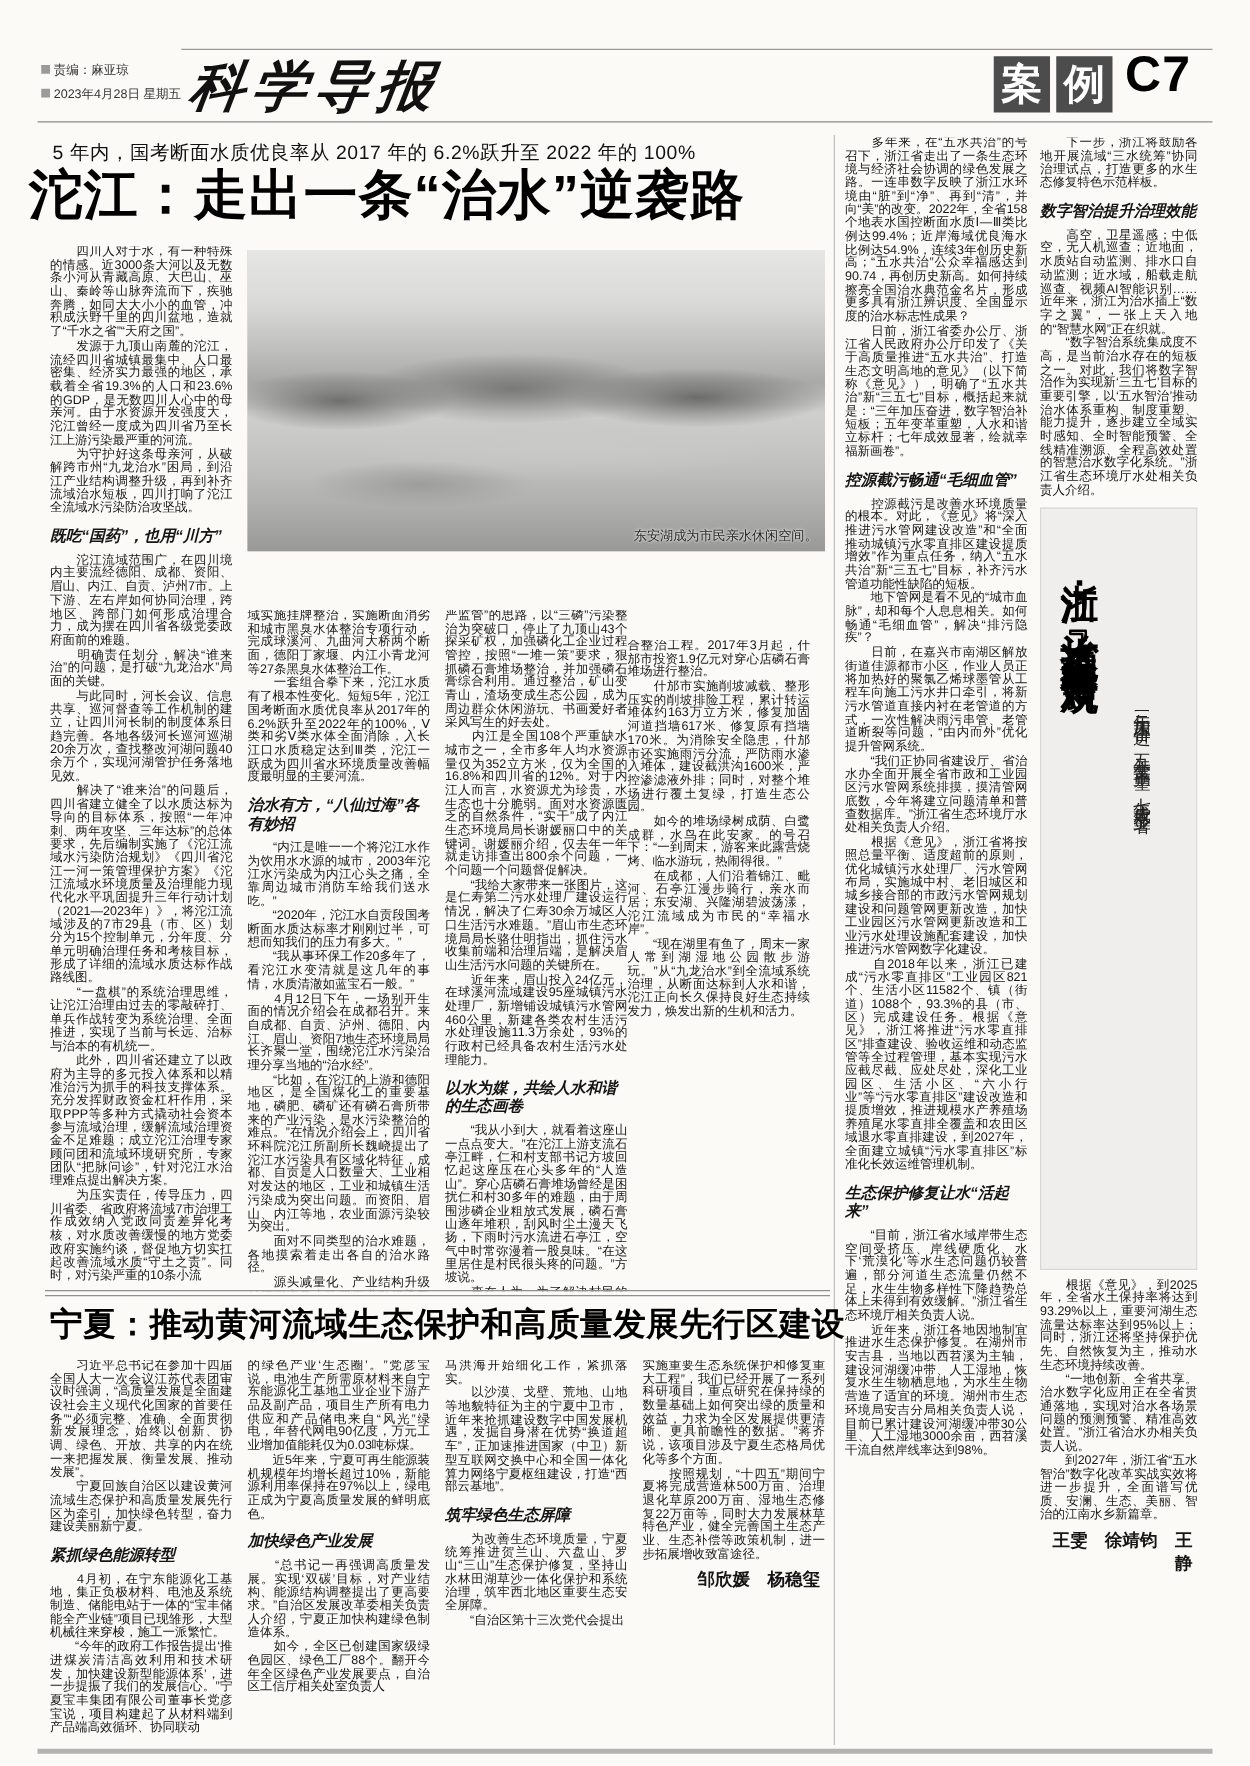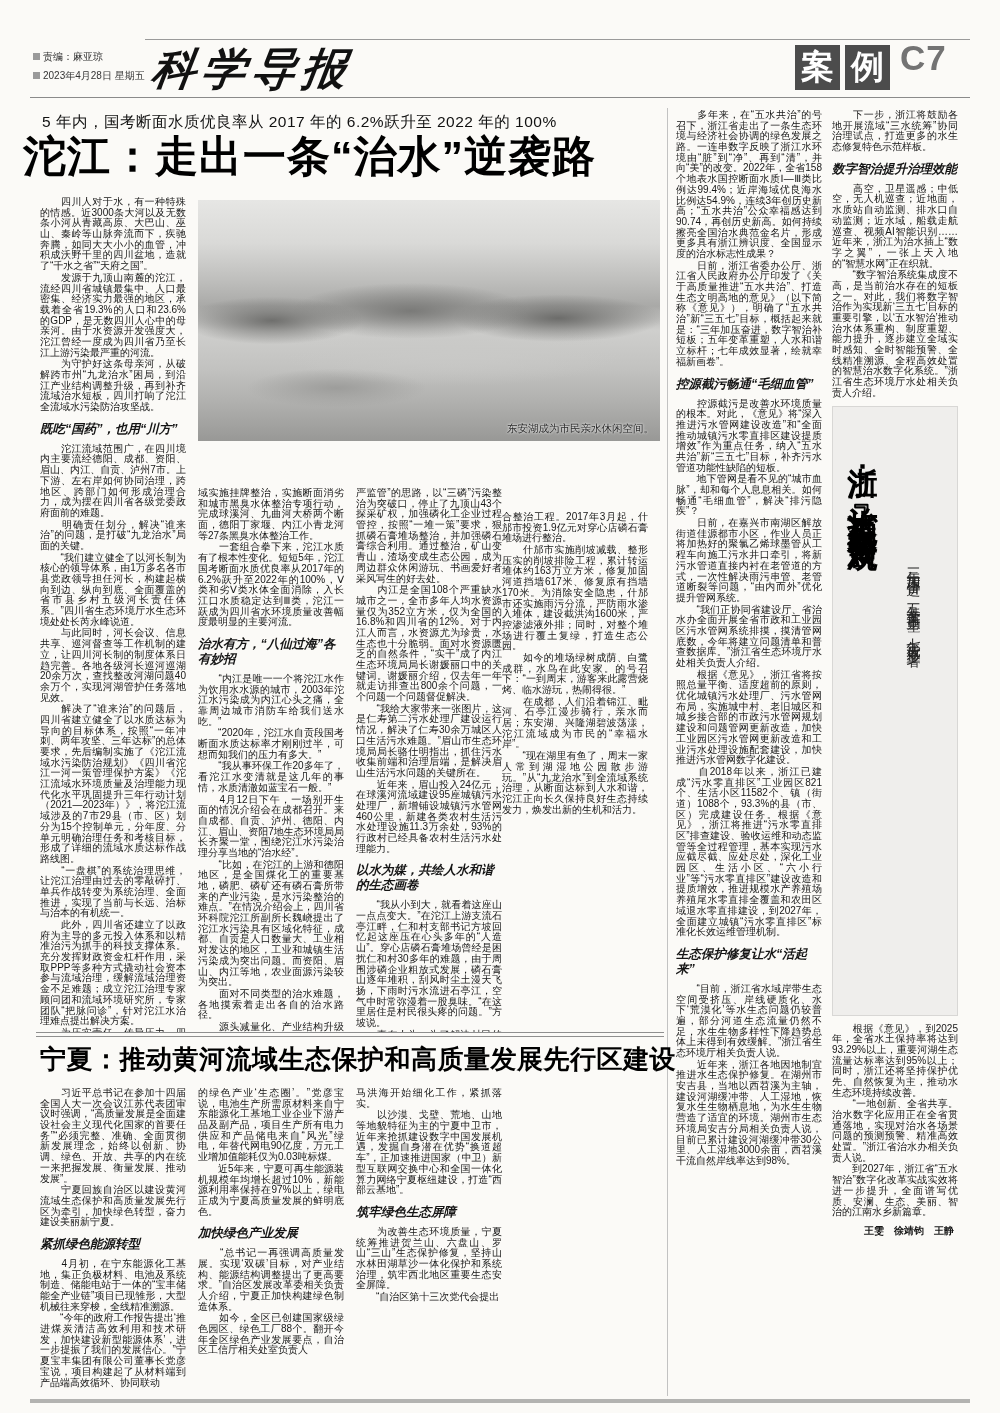--- a/index.html
+++ b/index.html
@@ -9,27 +9,27 @@
   .hdr-rule{position:absolute;left:145px;top:39px;width:825px;height:0;border-top:1.5px solid #9a9a9a;}
   .meta{position:absolute;left:33px;top:47px;width:120px;font-size:10px;color:#333;line-height:1.9;}
   .meta .row{white-space:nowrap;}
   .sq{display:inline-block;width:7px;height:7px;background:#9a9a9a;margin-right:3px;}
   .masthead{position:absolute;left:152px;top:40px;font-family:"DejaVu Serif",serif;
             font-weight:700;font-style:italic;font-size:44px;letter-spacing:6px;
             transform:skewX(-8deg);color:#111;}
   .section-badges{position:absolute;left:795px;top:45px;display:flex;gap:5px;align-items:center;}
   .badge{width:45px;height:45px;background:#4c4c4c;color:#fff;font-size:33px;font-weight:700;
          font-family:"DejaVu Serif",serif;display:flex;align-items:center;justify-content:center;}
-  .pageno{position:absolute;left:900px;top:38px;font-size:35px;font-weight:700;color:#737373;
+  .pageno{position:absolute;left:900px;top:38px;font-size:40px;font-weight:700;color:#000000;
           font-family:"Liberation Sans",sans-serif;letter-spacing:1px;}
   .hdr-bottom{position:absolute;left:30px;top:97px;width:940px;border-top:1px solid #8a8a8a;}
   
   .para{font-size:10px;line-height:1.07;text-align:justify;margin:0 0 1px 0;}
   .sub{font-size:12.5px;font-weight:700;margin:9px 0 7px 0;line-height:1.2;font-style:italic;}
-  .byl{font-size:10px;font-weight:700;text-align:right;margin-top:6px;padding-right:4px;}
+  .byl{font-size:14px;font-weight:700;text-align:right;margin-top:6px;padding-right:4px;}
   .col{position:absolute;overflow:hidden;}
   
   .kicker{position:absolute;left:42px;top:112px;font-size:15.5px;color:#111;letter-spacing:0.5px;}
   .headline1{position:absolute;left:23px;top:132px;width:620px;font-size:43px;font-weight:700;
              letter-spacing:1px;line-height:1.15;color:#000;}
   .photo{position:absolute;left:198px;top:200px;width:462px;height:241px;background-color:#c6c6c4;
     background-image:
       radial-gradient(ellipse 130px 34px at 16% 50%, #6f6f6d 0%, rgba(111,111,109,0) 70%),
       radial-gradient(ellipse 170px 40px at 46% 46%, #7a7a78 0%, rgba(122,122,120,0) 70%),
       radial-gradient(ellipse 150px 34px at 78% 49%, #6c6c6a 0%, rgba(108,108,106,0) 70%),
@@ -81,21 +81,20 @@
     <div class="caption">东安湖成为市民亲水休闲空间。</div>
   </div>
 
   <div class="col" style="left:40px;top:197px;width:146px;height:836px;">
       <div class="para">　　四川人对于水，有一种特殊的情感。近3000条大河以及无数条小河从青藏高原、大巴山、巫山、秦岭等山脉奔流而下，疾驰奔腾，如同大大小小的血管，冲积成沃野千里的四川盆地，造就了“千水之省”“天府之国”。</div>
       <div class="para">　　发源于九顶山南麓的沱江，流经四川省城镇最集中、人口最密集、经济实力最强的地区，承载着全省19.3%的人口和23.6%的GDP，是无数四川人心中的母亲河。由于水资源开发强度大，沱江曾经一度成为四川省乃至长江上游污染最严重的河流。</div>
       <div class="para">　　为守护好这条母亲河，从破解跨市州“九龙治水”困局，到沿江产业结构调整升级，再到补齐流域治水短板，四川打响了沱江全流域水污染防治攻坚战。</div>
       <h3 class="sub">既吃“国药”，也用“川方”</h3>
       <div class="para">　　沱江流域范围广，在四川境内主要流经德阳、成都、资阳、眉山、内江、自贡、泸州7市。上下游、左右岸如何协同治理，跨地区、跨部门如何形成治理合力，成为摆在四川省各级党委政府面前的难题。</div>
       <div class="para">　　明确责任划分，解决“谁来治”的问题，是打破“九龙治水”局面的关键。</div>
-      <div class="para">　　“我们建立健全了以河长制为核心的领导体系，由1万多名各市县党政领导担任河长，构建起横向到边、纵向到底、全面覆盖的省市县乡村五级河长责任体系。”四川省生态环境厅水生态环境处处长芮永峰说道。</div>
       <div class="para">　　与此同时，河长会议、信息共享、巡河督查等工作机制的建立，让四川河长制的制度体系日趋完善。各地各级河长巡河巡湖20余万次，查找整改河湖问题40余万个，实现河湖管护任务落地见效。</div>
       <div class="para">　　解决了“谁来治”的问题后，四川省建立健全了以水质达标为导向的目标体系，按照“一年冲刺、两年攻坚、三年达标”的总体要求，先后编制实施了《沱江流域水污染防治规划》《四川省沱江一河一策管理保护方案》《沱江流域水环境质量及治理能力现代化水平巩固提升三年行动计划（2021—2023年）》，将沱江流域涉及的7市29县（市、区）划分为15个控制单元，分年度、分单元明确治理任务和考核目标，形成了详细的流域水质达标作战路线图。</div>
       <div class="para">　　“一盘棋”的系统治理思维，让沱江治理由过去的零敲碎打、单兵作战转变为系统治理、全面推进，实现了当前与长远、治标与治本的有机统一。</div>
       <div class="para">　　此外，四川省还建立了以政府为主导的多元投入体系和以精准治污为抓手的科技支撑体系。充分发挥财政资金杠杆作用，采取PPP等多种方式撬动社会资本参与流域治理，缓解流域治理资金不足难题；成立沱江治理专家顾问团和流域环境研究所，专家团队“把脉问诊”，针对沱江水治理难点提出解决方案。</div>
       <div class="para">　　为压实责任，传导压力，四川省委、省政府将流域7市治理工作成效纳入党政同责差异化考核，对水质改善缓慢的地方党委政府实施约谈，督促地方切实扛起改善流域水质“守土之责”。同时，对污染严重的10条小流</div>
     </div>
   <div class="col" style="left:198px;top:488px;width:146px;height:545px;">
       <div class="para">域实施挂牌整治，实施断面消劣和城市黑臭水体整治专项行动，完成球溪河、九曲河大桥两个断面，德阳丁家堰、内江小青龙河等27条黑臭水体整治工作。</div>
       <div class="para">　　一套组合拳下来，沱江水质有了根本性变化。短短5年，沱江国考断面水质优良率从2017年的6.2%跃升至2022年的100%，Ⅴ类和劣Ⅴ类水体全面消除，入长江口水质稳定达到Ⅲ类，沱江一跃成为四川省水环境质量改善幅度最明显的主要河流。</div>
       <h3 class="sub">治水有方，“八仙过海”各有妙招</h3>
@@ -126,36 +125,41 @@
 
   <div class="mid-rule"></div>
   <div class="v-rule"></div>
   <div class="bottom-rule"></div>
 
   <div class="headline2">宁夏：推动黄河流域生态保护和高质量发展先行区建设</div>
   <div class="col" style="left:40px;top:1088px;width:146px;height:306px;">
       <div class="para">　　习近平总书记在参加十四届全国人大一次会议江苏代表团审议时强调，“高质量发展是全面建设社会主义现代化国家的首要任务”“必须完整、准确、全面贯彻新发展理念，始终以创新、协调、绿色、开放、共享的内在统一来把握发展、衡量发展、推动发展”。</div>
       <div class="para">　　宁夏回族自治区以建设黄河流域生态保护和高质量发展先行区为牵引，加快绿色转型，奋力建设美丽新宁夏。</div>
       <h3 class="sub">紧抓绿色能源转型</h3>
-      <div class="para">　　4月初，在宁东能源化工基地，集正负极材料、电池及系统制造、储能电站于一体的“宝丰储能全产业链”项目已现雏形，大型机械往来穿梭，全线精准溯源。</div>
+      <div class="para">　　4月初，在宁东能源化工基地，集正负极材料、电池及系统制造、储能电站于一体的“宝丰储能全产业链”项目已现雏形，大型机械往来穿梭，施工一派繁忙。</div>
       <div class="para">　　“今年的政府工作报告提出‘推进煤炭清洁高效利用和技术研发，加快建设新型能源体系’，进一步提振了我们的发展信心。”宁夏宝丰集团有限公司董事长党彦宝说，项目构建起了从材料端到产品端高效循环、协同联动</div>
     </div>
   <div class="col" style="left:198px;top:1088px;width:146px;height:306px;">
       <div class="para">的绿色产业‘生态圈’。”党彦宝说，电池生产所需原材料来自宁东能源化工基地工业企业下游产品及副产品，项目生产所有电力供应和产品储电来自“风光”绿电，年替代网电90亿度，万元工业增加值能耗仅为0.03吨标煤。</div>
       <div class="para">　　近5年来，宁夏可再生能源装机规模年均增长超过10%，新能源利用率保持在97%以上，绿电正成为宁夏高质量发展的鲜明底色。</div>
       <h3 class="sub">加快绿色产业发展</h3>
       <div class="para">　　“总书记一再强调高质量发展。实现‘双碳’目标，对产业结构、能源结构调整提出了更高要求。”自治区发展改革委相关负责人介绍，宁夏正加快构建绿色制造体系。</div>
       <div class="para">　　如今，全区已创建国家级绿色园区、绿色工厂88个。翻开今年全区绿色产业发展要点，自治区工信厅相关处室负责人</div>
     </div>
   <div class="col" style="left:356px;top:1088px;width:146px;height:306px;">
       <div class="para">马洪海开始细化工作，紧抓落实。</div>
       <div class="para">　　以沙漠、戈壁、荒地、山地等地貌特征为主的宁夏中卫市，近年来抢抓建设数字中国发展机遇，发掘自身潜在优势“换道超车”，正加速推进国家（中卫）新型互联网交换中心和全国一体化算力网络宁夏枢纽建设，打造“西部云基地”。</div>
       <h3 class="sub">筑牢绿色生态屏障</h3>
       <div class="para">　　为改善生态环境质量，宁夏统筹推进贺兰山、六盘山、罗山“三山”生态保护修复，坚持山水林田湖草沙一体化保护和系统治理，筑牢西北地区重要生态安全屏障。</div>
       <div class="para">　　“自治区第十三次党代会提出</div>
+    </div>
+  <div class="col" style="left:514px;top:1088px;width:146px;height:306px;">
+      <div class="para">实施重要生态系统保护和修复重大工程”，我们已经开展了一系列科研项目，重点研究在保持绿的数量基础上如何突出绿的质量和效益，力求为全区发展提供更清晰、更具前瞻性的数据。”蒋齐说，该项目涉及宁夏生态格局优化等多个方面。</div>
+      <div class="para">　　按照规划，“十四五”期间宁夏将完成营造林500万亩、治理退化草原200万亩、湿地生态修复22万亩等，同时大力发展林草特色产业，健全完善国土生态产业、生态补偿等政策机制，进一步拓展增收致富途径。</div>
+      <div class="byl">邹欣媛　杨稳玺</div>
     </div>
 
   <div class="col" style="left:676px;top:110px;width:146px;height:1286px;">
       <div class="para">　　多年来，在“五水共治”的号召下，浙江省走出了一条生态环境与经济社会协调的绿色发展之路。一连串数字反映了浙江水环境由“脏”到“净”、再到“清”，并向“美”的改变。2022年，全省158个地表水国控断面水质Ⅰ—Ⅲ类比例达99.4%；近岸海域优良海水比例达54.9%，连续3年创历史新高；“五水共治”公众幸福感达到90.74，再创历史新高。如何持续擦亮全国治水典范金名片，形成更多具有浙江辨识度、全国显示度的治水标志性成果？</div>
       <div class="para">　　日前，浙江省委办公厅、浙江省人民政府办公厅印发了《关于高质量推进“五水共治”、打造生态文明高地的意见》（以下简称《意见》），明确了“五水共治”新“三五七”目标，概括起来就是：“三年加压奋进，数字智治补短板；五年变革重塑，人水和谐立标杆；七年成效显著，绘就幸福新画卷”。</div>
       <h3 class="sub">控源截污畅通“毛细血管”</h3>
       <div class="para">　　控源截污是改善水环境质量的根本。对此，《意见》将“深入推进污水管网建设改造”和“全面推动城镇污水零直排区建设提质增效”作为重点任务，纳入“五水共治”新“三五七”目标，补齐污水管道功能性缺陷的短板。</div>
       <div class="para">　　地下管网是看不见的“城市血脉”，却和每个人息息相关。如何畅通“毛细血管”，解决“排污隐疾”？</div>
       <div class="para">　　日前，在嘉兴市南湖区解放街道佳源都市小区，作业人员正将加热好的聚氯乙烯球墨管从工程车向施工污水井口牵引，将新污水管道直接内衬在老管道的方式，一次性解决雨污串管、老管道断裂等问题，“由内而外”优化提升管网系统。</div>
       <div class="para">　　“我们正协同省建设厅、省治水办全面开展全省市政和工业园区污水管网系统排摸，摸清管网底数，今年将建立问题清单和普查数据库。”浙江省生态环境厅水处相关负责人介绍。</div>

